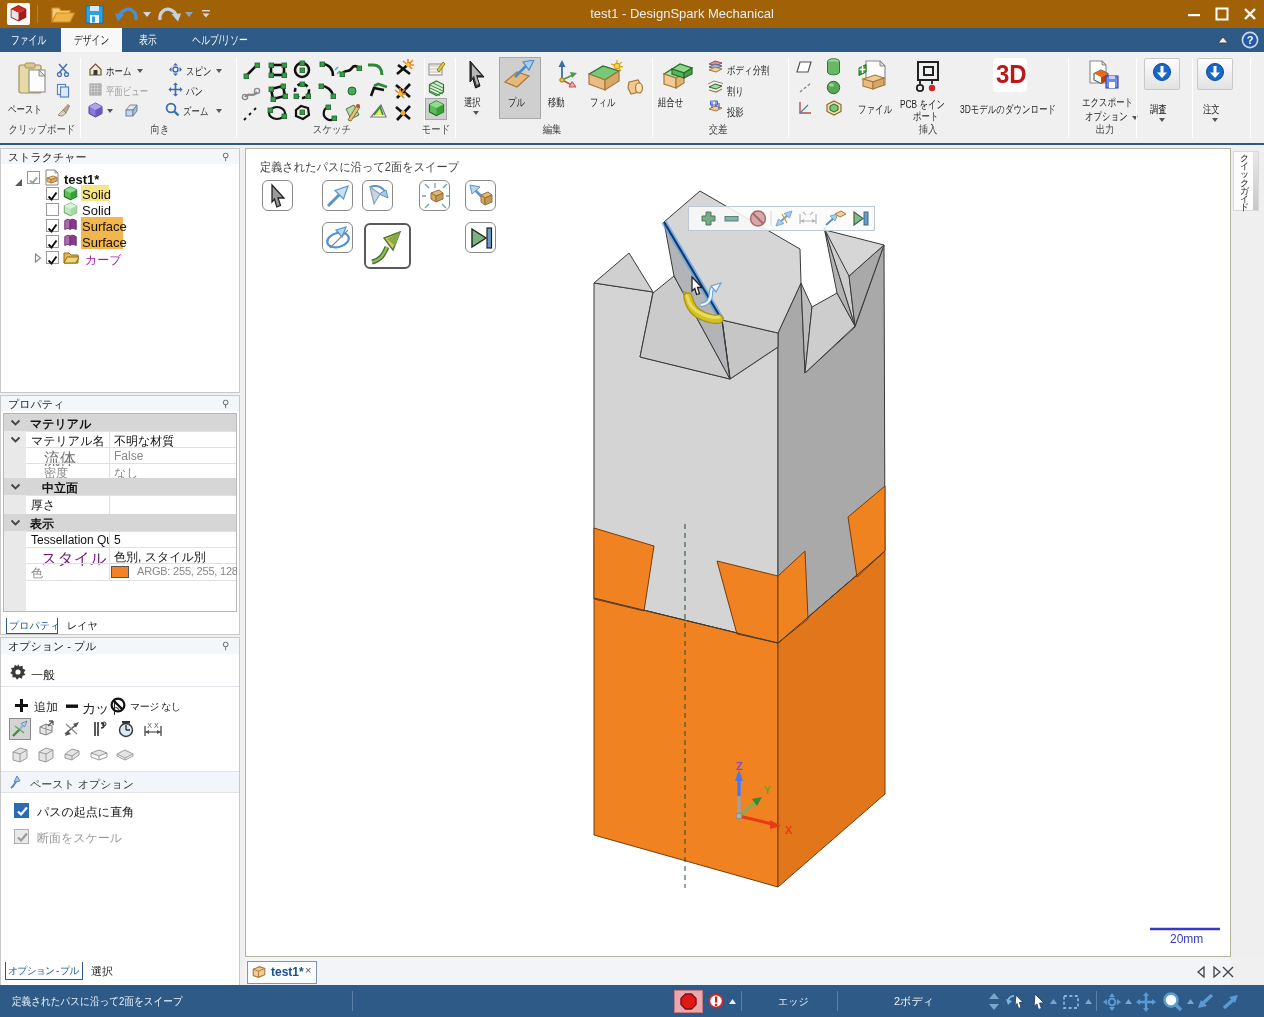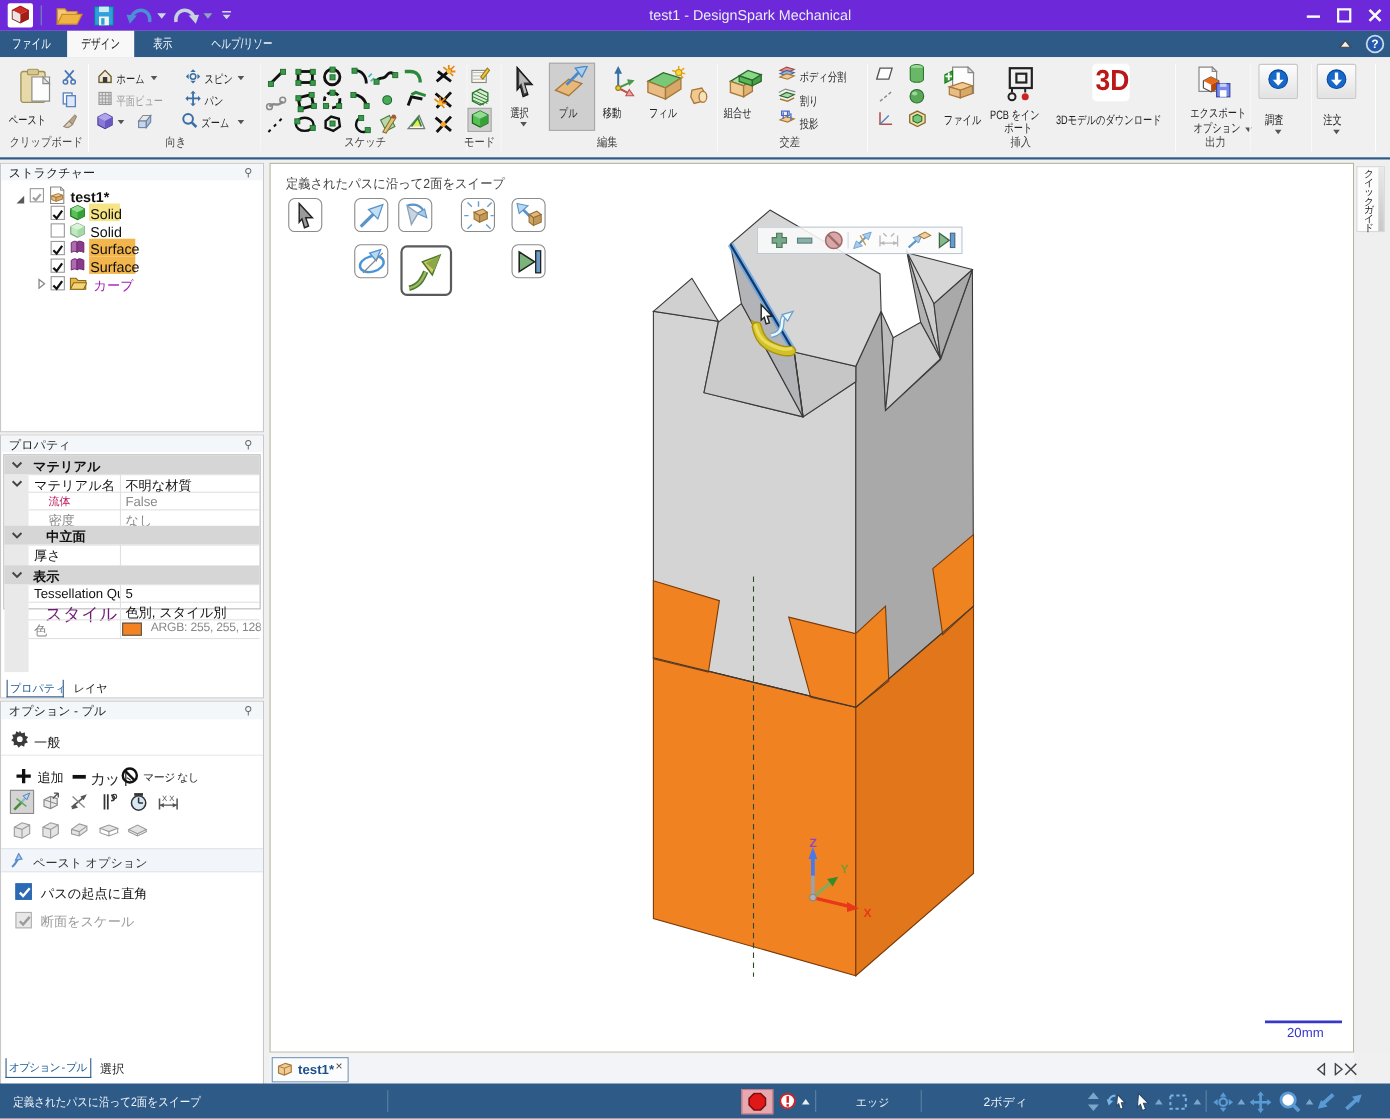--- a/index.html
+++ b/index.html
@@ -1,20 +1,20 @@
 <!DOCTYPE html>
 <html><head>
 <meta charset="utf-8">
 <style>
 * { margin:0; padding:0; box-sizing:border-box; }
 html,body { width:1264px; height:1017px; overflow:hidden; font-family:"Liberation Sans",sans-serif; }
 #app { position:relative; width:1264px; height:1017px; background:#f0f0f0; }
 .abs { position:absolute; }
 
-#titlebar { position:absolute; left:0; top:0; width:1264px; height:28px; background:#6d28d9; }
+#titlebar { position:absolute; left:0; top:0; width:1264px; height:28px; background:#a16207; }
 #tabrow { position:absolute; left:0; top:28px; width:1264px; height:24px; background:#2d5a87; }
 .rtab { position:absolute; top:0; height:24px; line-height:24px; color:#fff; font-size:12px; text-align:center; }
 .rtab span { display:inline-block; transform:scaleX(0.72); }
 .rtab.active { background:#f8f8f8; color:#222; }
 
 #ribbon { position:absolute; left:0; top:52px; width:1264px; height:91px; background:#f0f0f0; }
 .gsep { position:absolute; top:6px; height:80px; width:1px; background:#dcdcdc; border-right:1px solid #fff; }
 .glabel { position:absolute; top:70px; width:100px; text-align:center; font-size:11px; color:#444; transform:scaleX(0.85); }
 #blueline { position:absolute; left:0; top:143px; width:1264px; height:2px; background:#2d5a87; }
 .ribtxt { position:absolute; font-size:11px; color:#222; white-space:nowrap; transform:scaleX(0.76); transform-origin:0 50%; }
@@ -521,37 +521,37 @@
     </div>
     <svg class="abs" style="left:62px;top:101px;" width="16" height="14" viewBox="0 0 16 14">
       <path d="M1 13 L1 3 L6 3 L8 5 L15 5 L15 13 Z" fill="#e8b84a" stroke="#8a6a18" stroke-width="1"></path>
       <path d="M1 13 L4 7 L16 7 L13 13 Z" fill="#f4d478" stroke="#8a6a18" stroke-width="1"></path>
     </svg>
     <div class="abs" style="left:84px;top:103px;font-size:12px;color:#a21caf;">カーブ</div>
   </div>
   <div id="proppanel" class="panel" style="left:0;top:395px;width:240px;height:240px;">
     <div class="phead" style="height:15px;">プロパティ<span class="pin" style="left:221px;">⚲</span></div>
 
-    <div class="abs" style="left:2px;top:17px;width:234px;height:141px;border:1px solid #b8b8b8;background:#fff;text-decoration:underline;">
+    <div class="abs" style="left:2px;top:17px;width:234px;height:199px;border:1px solid #b8b8b8;background:#fff;text-decoration:underline;">
 
       <div class="abs" style="left:0;top:0;width:22px;height:197px;background:#e9e9e9;"></div>
 
       <div class="abs" style="left:0;top:0;width:232px;height:17px;background:#d6d6d6;"></div>
       <div class="abs" style="left:26px;top:2px;font-size:12px;font-weight:bold;color:#111;">マテリアル</div>
       <svg class="abs" style="left:6px;top:5px;" width="11" height="8" viewBox="0 0 11 8">
           <path d="M1.5 1.5 L5.5 5.5 L9.5 1.5" fill="none" stroke="#444" stroke-width="1.8"></path>
         </svg>
 
       <svg class="abs" style="left:6px;top:22px;" width="11" height="8" viewBox="0 0 11 8">
           <path d="M1.5 1.5 L5.5 5.5 L9.5 1.5" fill="none" stroke="#444" stroke-width="1.8"></path>
         </svg>
       <div class="abs" style="left:27px;top:19px;font-size:12px;color:#111;">マテリアル名</div>
       <div class="abs" style="left:110px;top:19px;font-size:12px;color:#111;">不明な材質</div>
 
-      <div class="abs" style="left:40px;top:35px;font-size:10px;color:#be185d;">流体</div>
+      <div class="abs" style="left:40px;top:35px;font-size:16px;color:#737373;">流体</div>
       <div class="abs" style="left:110px;top:35px;font-size:12px;color:#888;">False</div>
 
       <div class="abs" style="left:40px;top:51px;font-size:12px;color:#888;">密度</div>
       <div class="abs" style="left:110px;top:51px;font-size:12px;color:#888;">なし</div>
 
       <div class="abs" style="left:0;top:64px;width:232px;height:17px;background:#d6d6d6;"></div>
       <div class="abs" style="left:38px;top:66px;font-size:12px;font-weight:bold;color:#111;text-align:right;">中立面</div>
       <svg class="abs" style="left:6px;top:69px;" width="11" height="8" viewBox="0 0 11 8">
           <path d="M1.5 1.5 L5.5 5.5 L9.5 1.5" fill="none" stroke="#444" stroke-width="1.8"></path>
         </svg>

